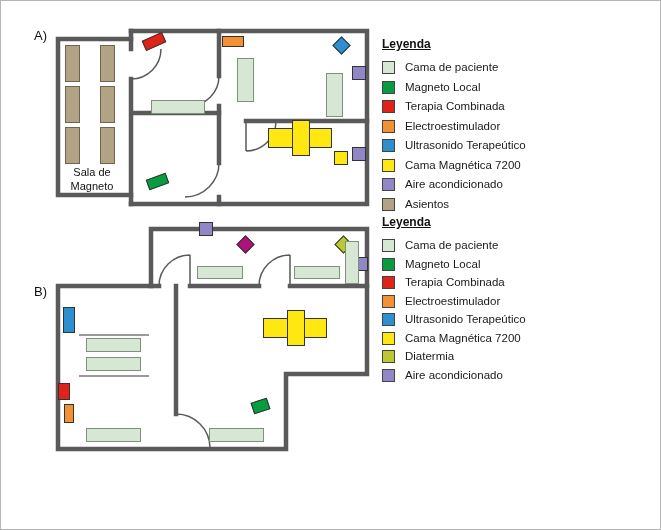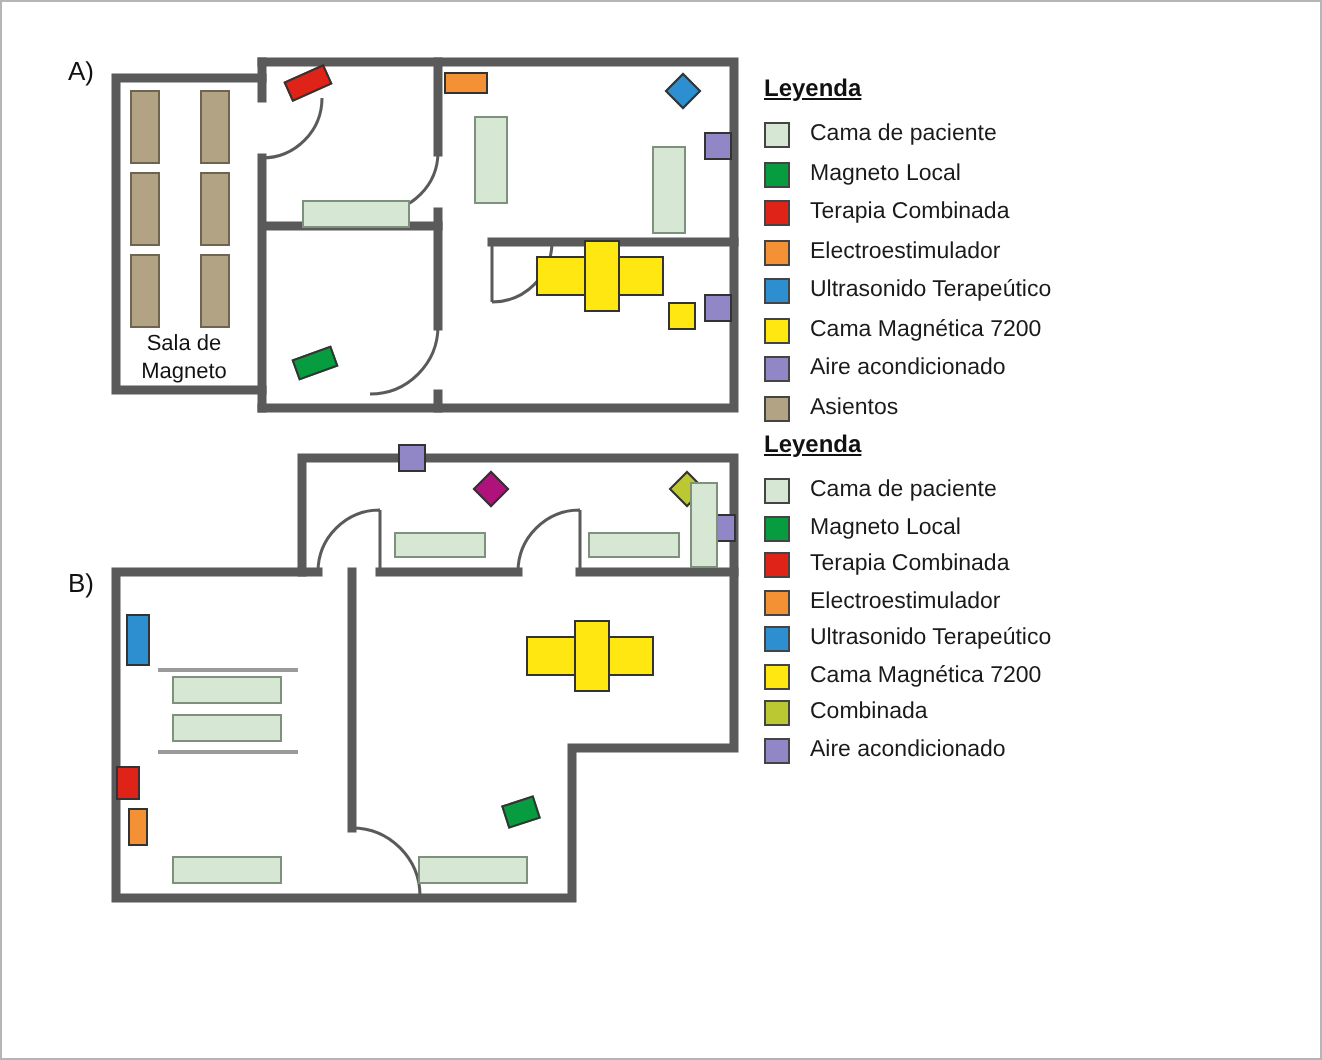--- a/index.html
+++ b/index.html
@@ -175,21 +175,21 @@
     <div class="legend-item">
       <span class="swatch" style="background-color: rgb(46, 143, 208);"></span>
       <span class="legend-label">Ultrasonido Terapeútico</span>
     </div>
     <div class="legend-item">
       <span class="swatch" style="background-color: rgb(255, 232, 18);"></span>
       <span class="legend-label">Cama Magnética 7200</span>
     </div>
     <div class="legend-item">
       <span class="swatch" style="background-color: rgb(188, 200, 49);"></span>
-      <span class="legend-label">Combinada</span>
+      <span class="legend-label">Diatermia</span>
     </div>
     <div class="legend-item">
       <span class="swatch" style="background-color: rgb(145, 134, 198);"></span>
       <span class="legend-label">Aire acondicionado</span>
     </div>
   </div>
 
 
 </div>
 

